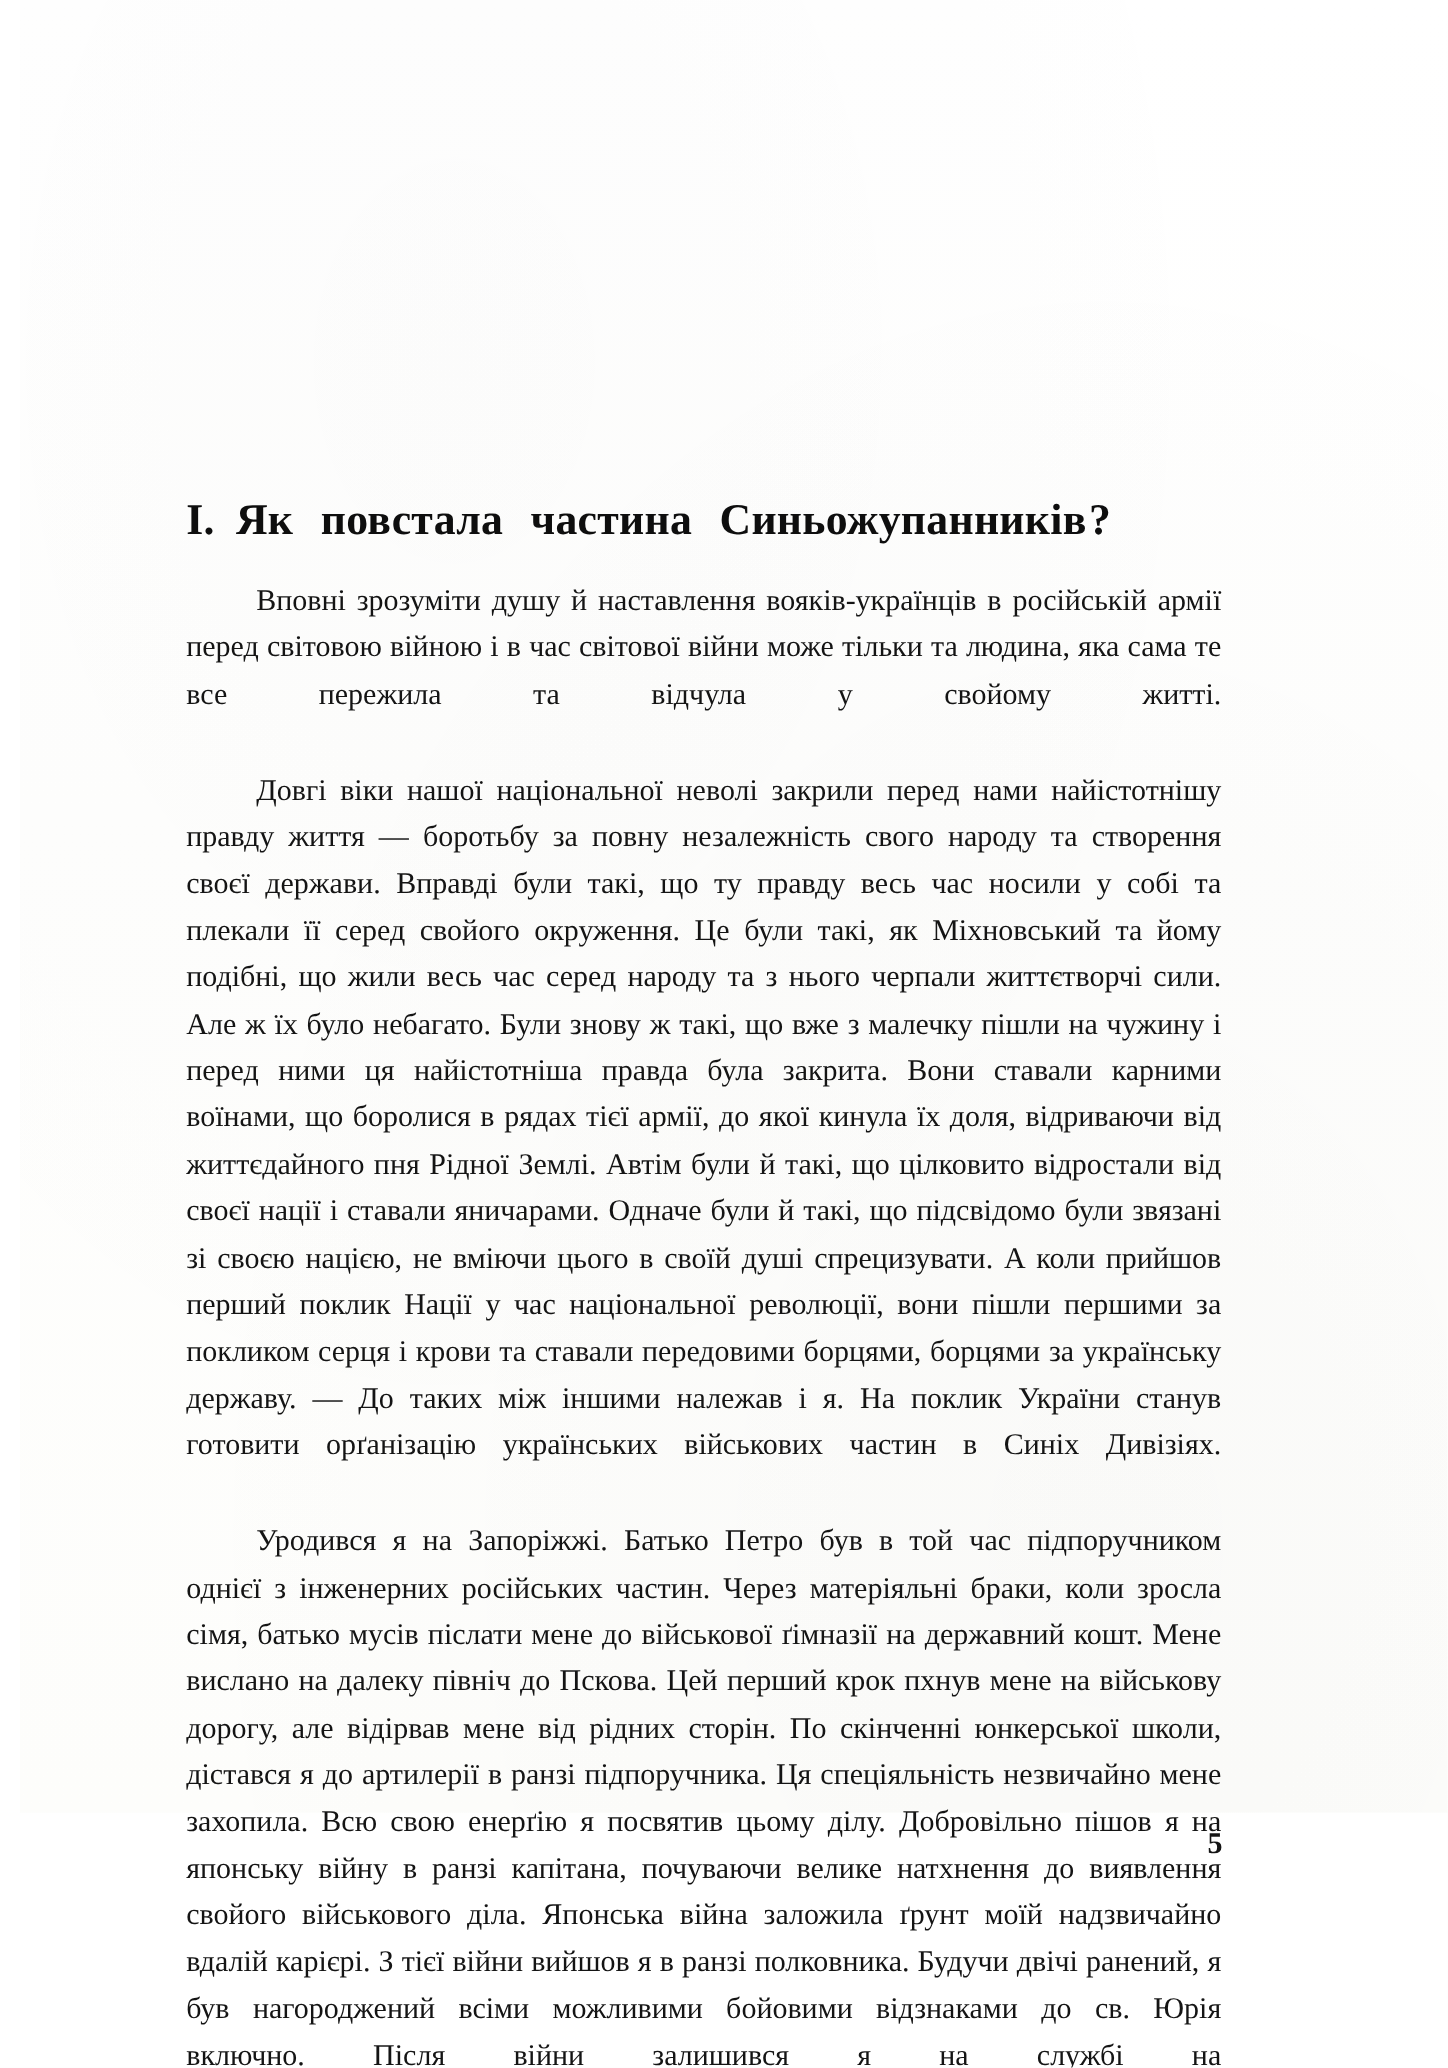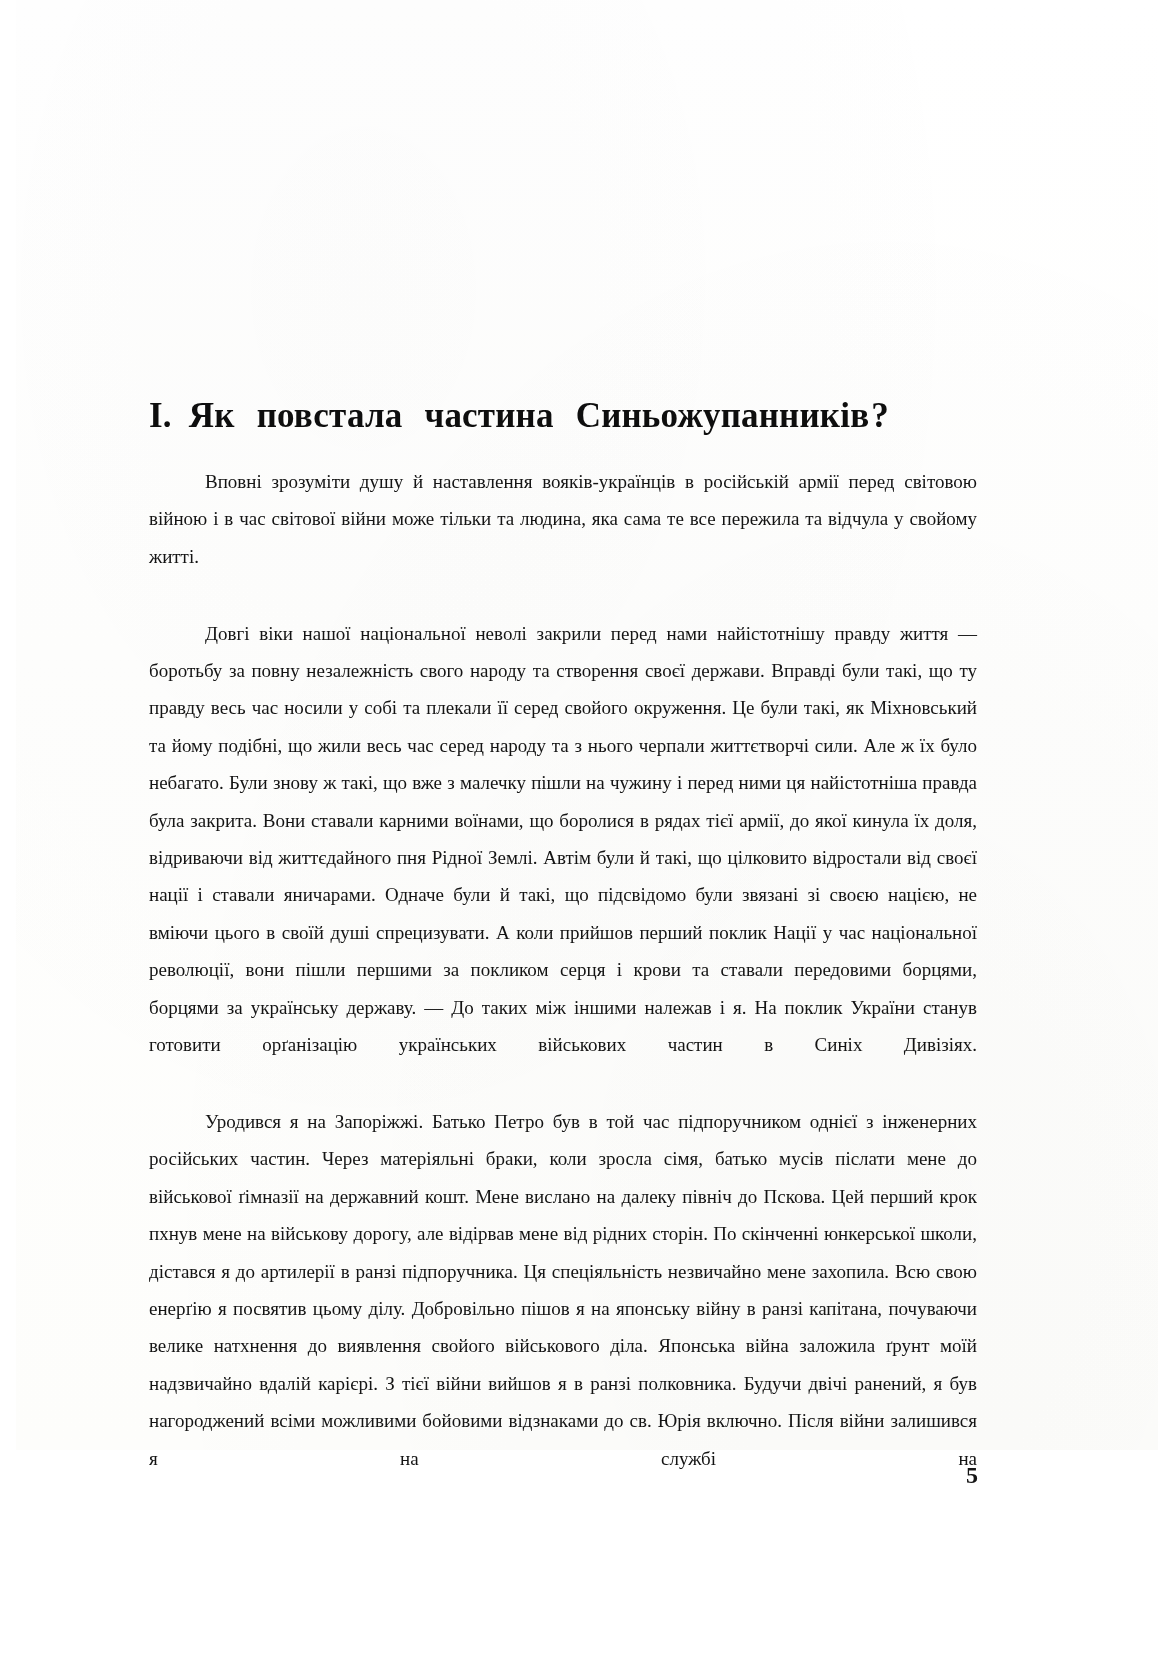--- a/index.html
+++ b/index.html
@@ -54,21 +54,21 @@
     margin-right: 17px;
   }
   .chapter-title .w {
     margin-right: 22px;
   }
   .chapter-title .q {
     margin-left: 2px;
   }
   p.body-par {
     margin: 0 0 1px 0;
-    font-size: 19px;
+    font-size: 24px;
     line-height: 37.4px;
     text-align: justify;
     text-justify: inter-word;
     text-indent: 56px;
     color: #141414;
     word-spacing: 0.4px;
     -webkit-font-smoothing: none;
   }
   p.body-par.tight {
     margin-top: 2px;

